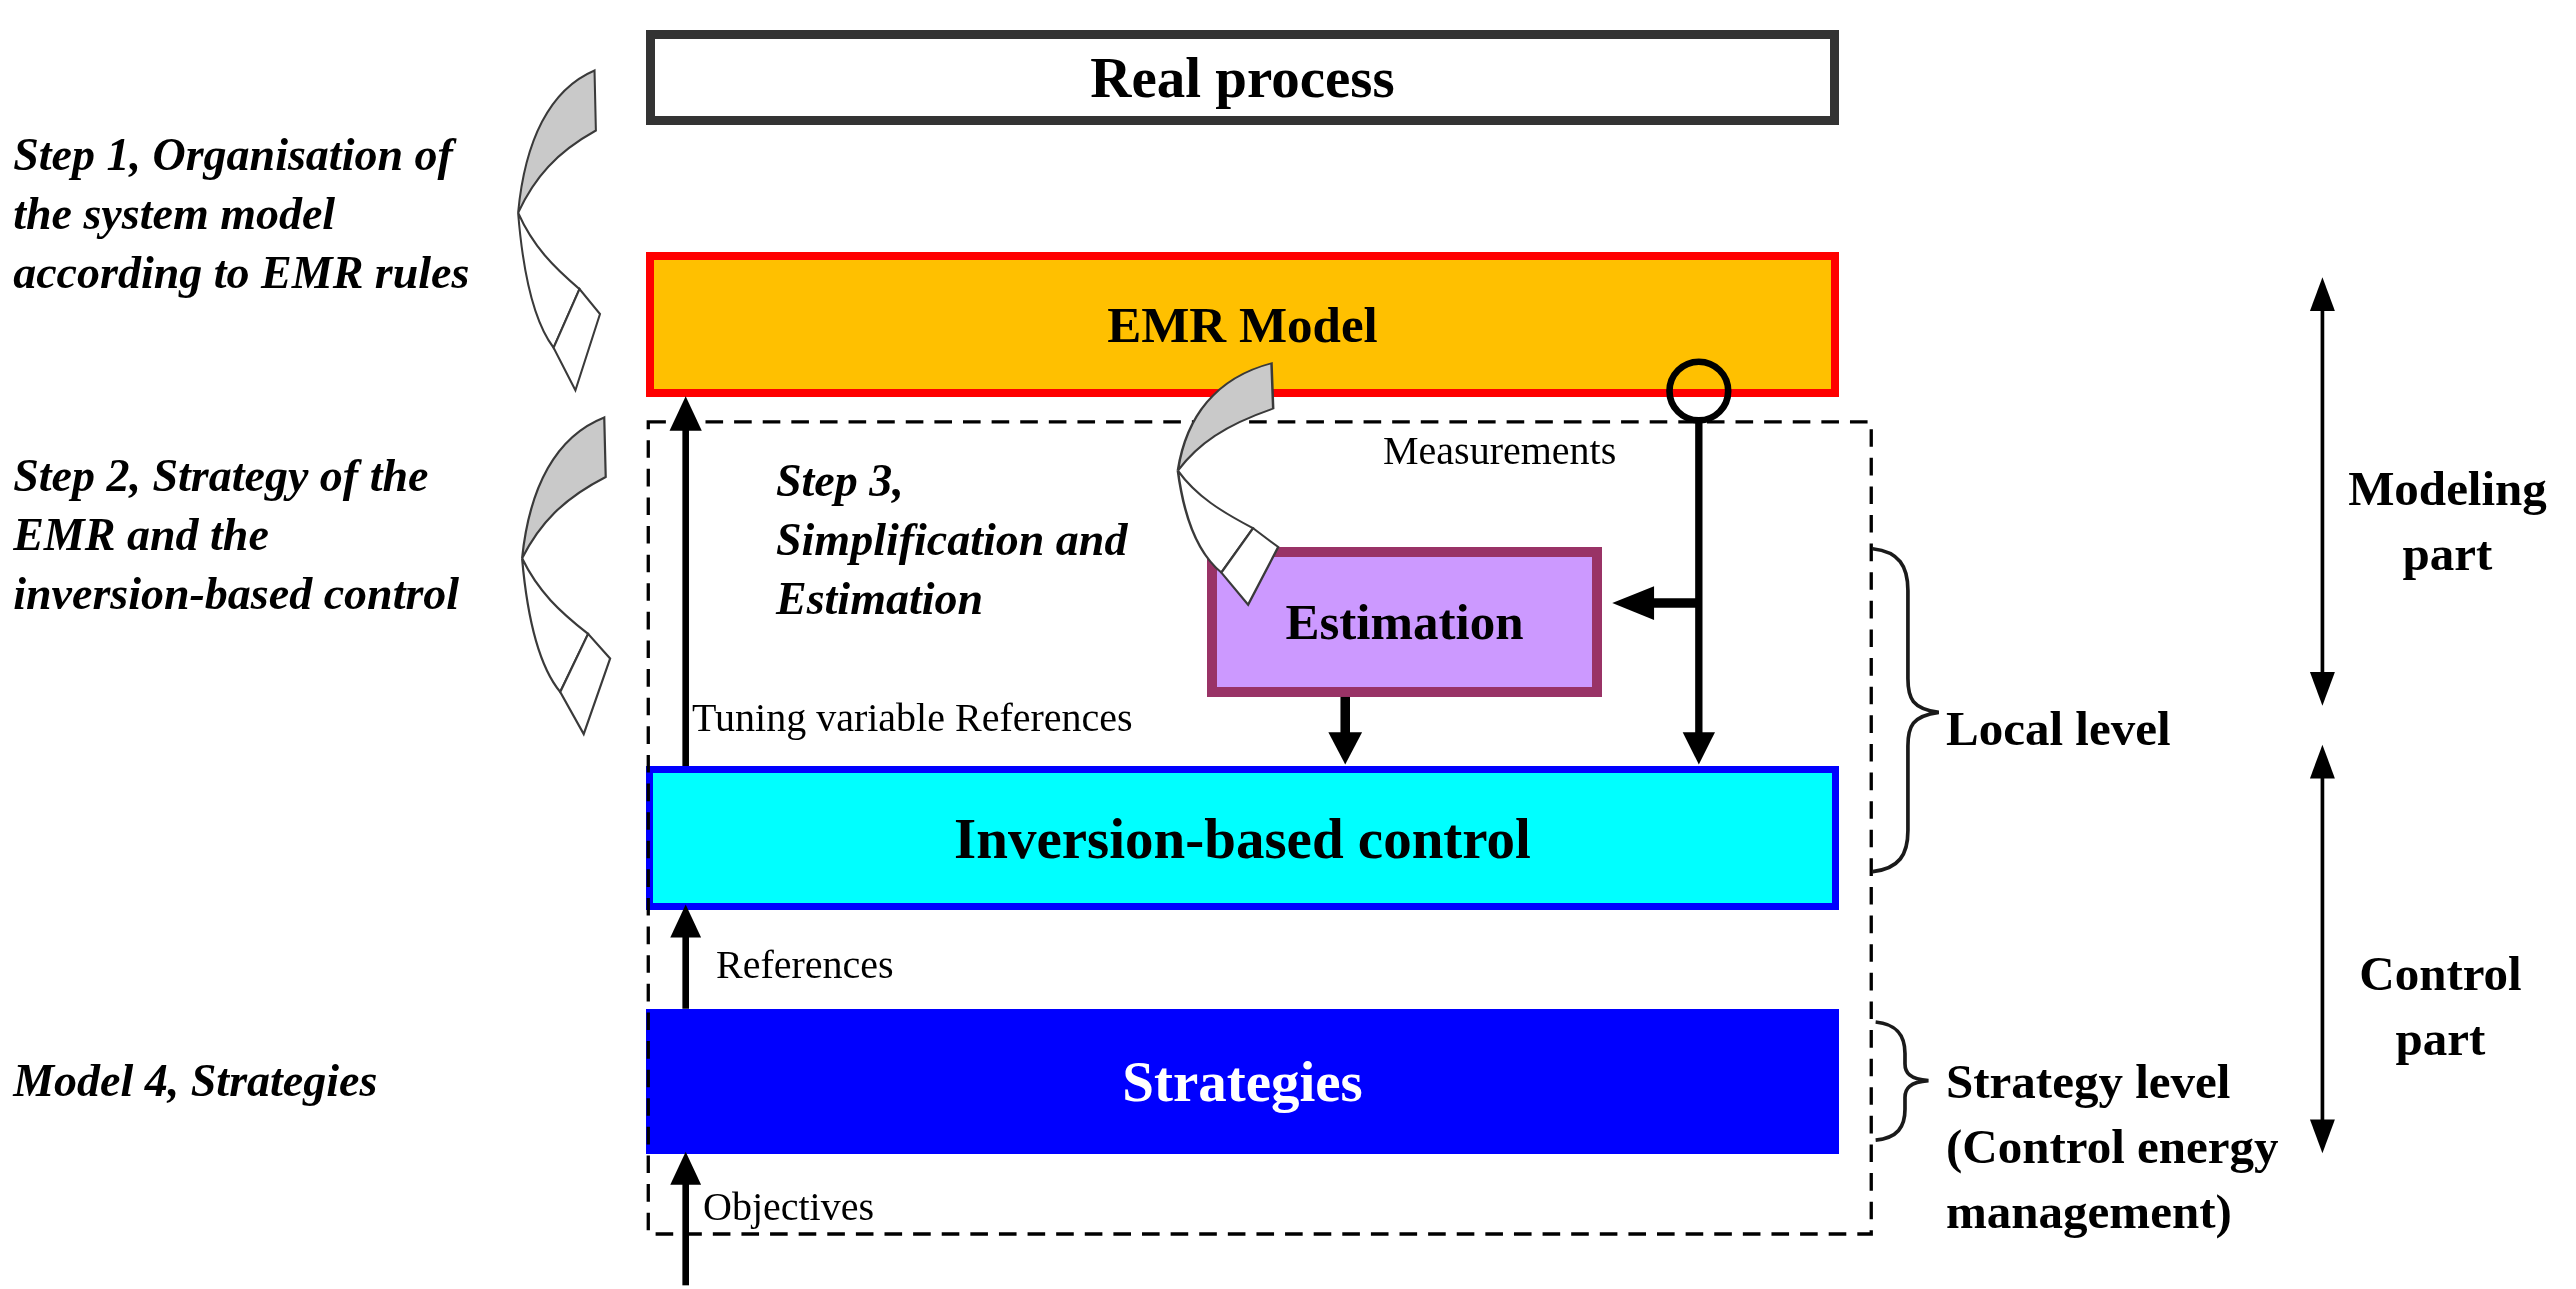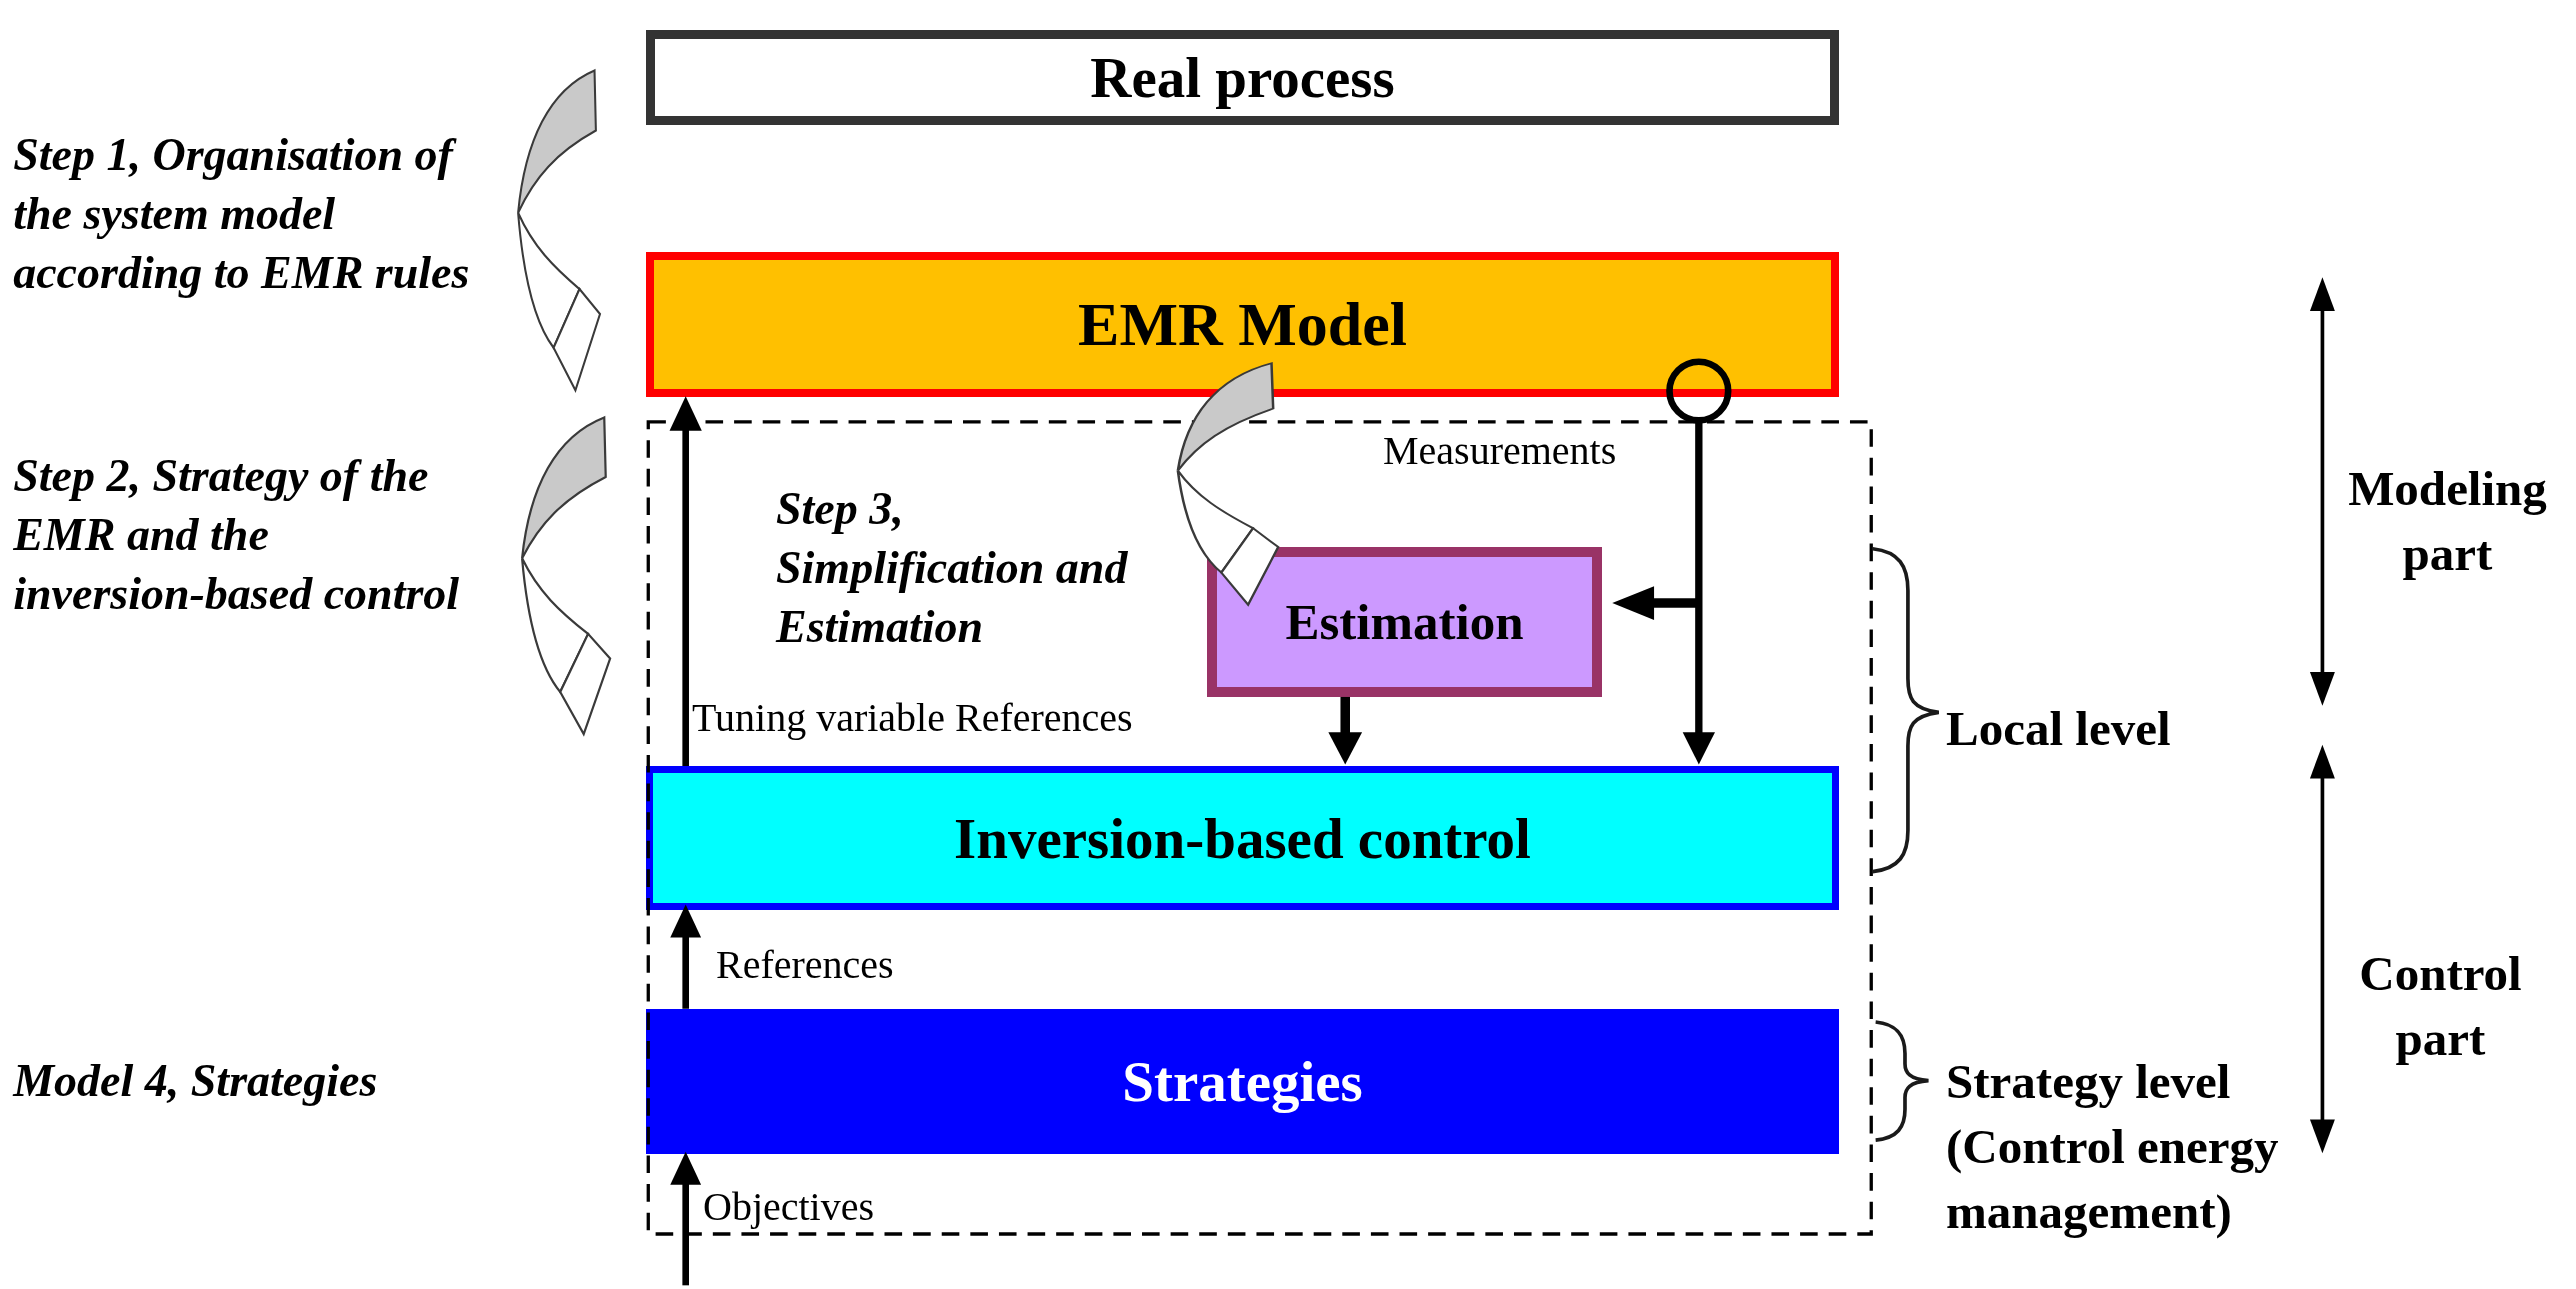--- a/index.html
+++ b/index.html
@@ -3,21 +3,21 @@
 <meta charset="utf-8">
 <style>
   html,body{margin:0;padding:0;background:#fff;}
   #canvas{position:relative;width:2576px;height:1289px;background:#fff;overflow:hidden;
           font-family:"Liberation Serif",serif;}
   .box{position:absolute;box-sizing:border-box;display:flex;align-items:center;justify-content:center;
        font-weight:bold;color:#000;z-index:2;text-align:center;}
   #box-real{left:646px;top:30px;width:1193px;height:95px;background:#fff;
             border:9.5px solid var(--real_border,#333333);font-size:57px;}
   #box-emr{left:646px;top:252px;width:1193px;height:145px;background:var(--emr_fill,#FFC000);
-           border:8px solid var(--emr_border,#FF0000);font-size:62px;}
+           border:8px solid var(--emr_border,#FF0000);font-size:51px;}
   #box-est{left:1207px;top:547px;width:395px;height:150px;background:var(--estimation_fill,#CC99FF);
            border:10.3px solid var(--estimation_border,#993366);font-size:51px;z-index:3;}
   #box-inv{left:646px;top:766px;width:1193px;height:144px;background:var(--inversion_fill,#00FFFF);
            border:7.3px solid var(--inversion_border,#0000FF);font-size:57px;}
   #box-str{left:646px;top:1009px;width:1193px;height:145px;background:var(--strategies_fill,#0000FF);
            color:var(--strategies_text,#FFFFFF);font-size:57px;}
   .lbl{position:absolute;color:#000;white-space:nowrap;z-index:6;}
   .step{font-style:italic;font-weight:bold;font-size:46px;line-height:59px;}
   .flow{font-size:40px;}
   .rlabel{font-weight:bold;font-size:49px;line-height:65px;}
@@ -112,21 +112,21 @@
   <div class="lbl step" style="left:13.2px;top:125px;">
     <div>Step 1, Organisation of</div>
     <div>the system model</div>
     <div>according to EMR rules</div>
   </div>
   <div class="lbl step" style="left:13.2px;top:446px;">
     <div>Step 2, Strategy of the</div>
     <div>EMR and the</div>
     <div>inversion-based control</div>
   </div>
-  <div class="lbl step" style="left:776px;top:451px;margin-top:28px;">
+  <div class="lbl step" style="left:776px;top:451px;">
     <div>Step 3,</div>
     <div>Simplification and</div>
     <div>Estimation</div>
   </div>
   <div class="lbl step" style="left:13.2px;top:1051px;">
     <div>Model 4, Strategies</div>
   </div>
 
   <div class="lbl flow" style="left:1383px;top:427px;">Measurements</div>
   <div class="lbl flow" style="left:692px;top:694px;">Tuning variable References</div>

